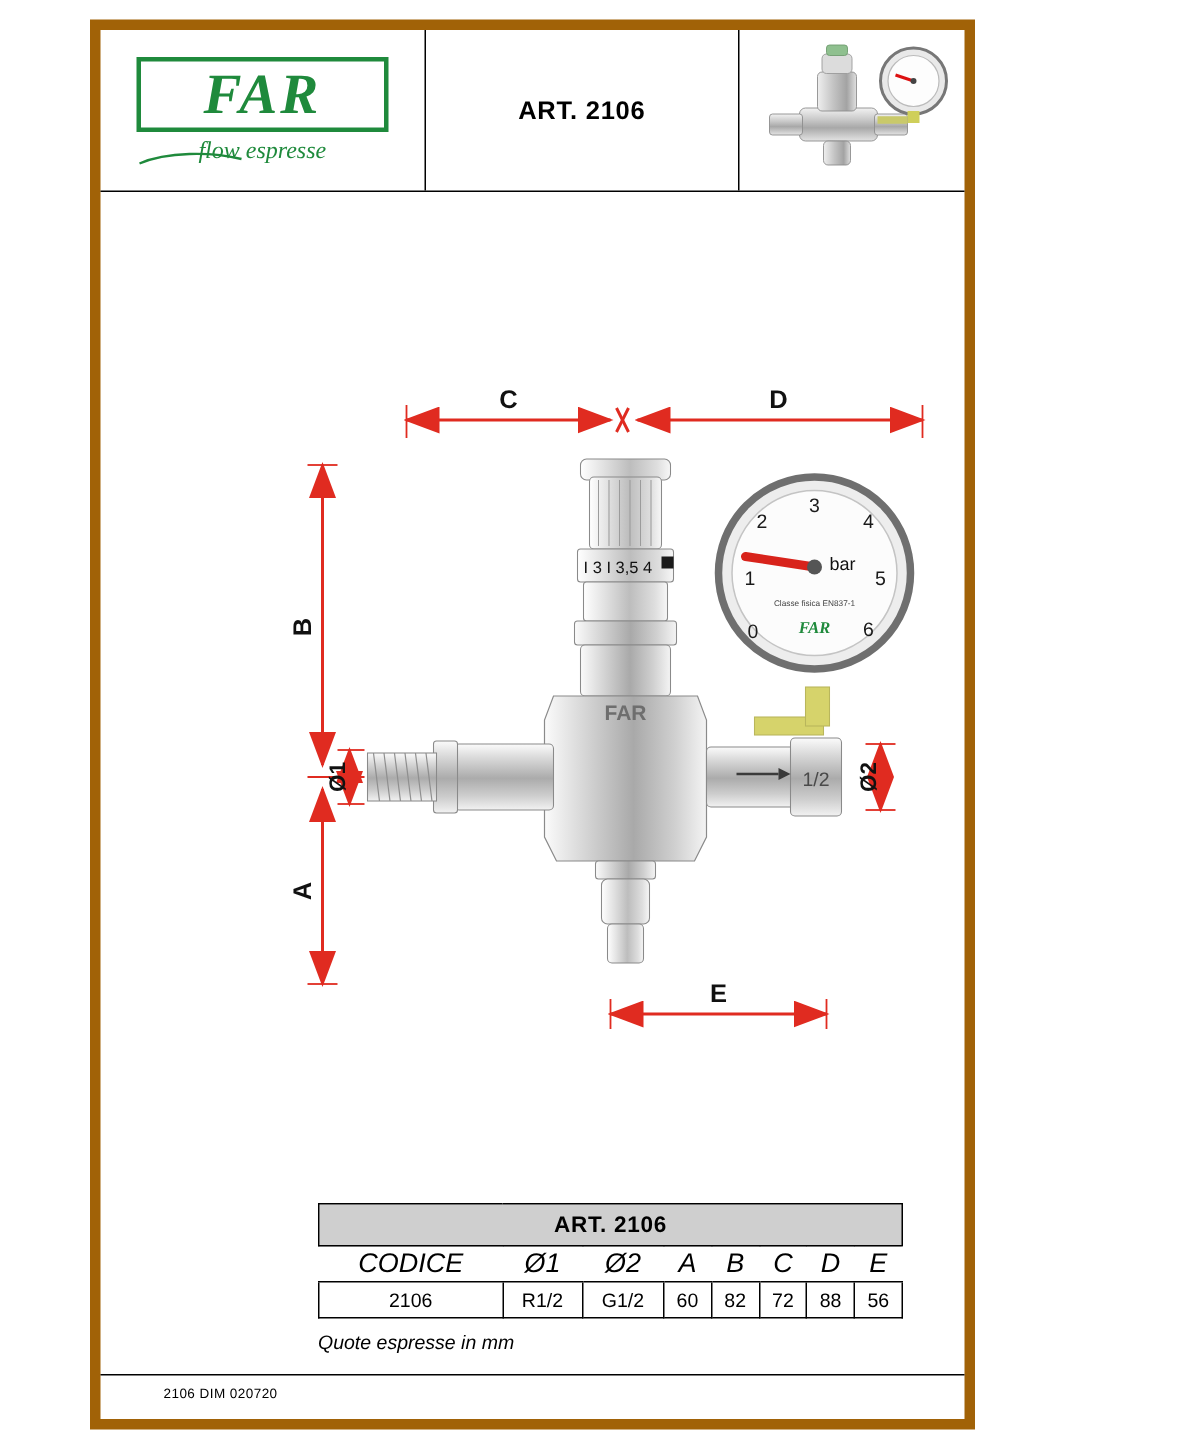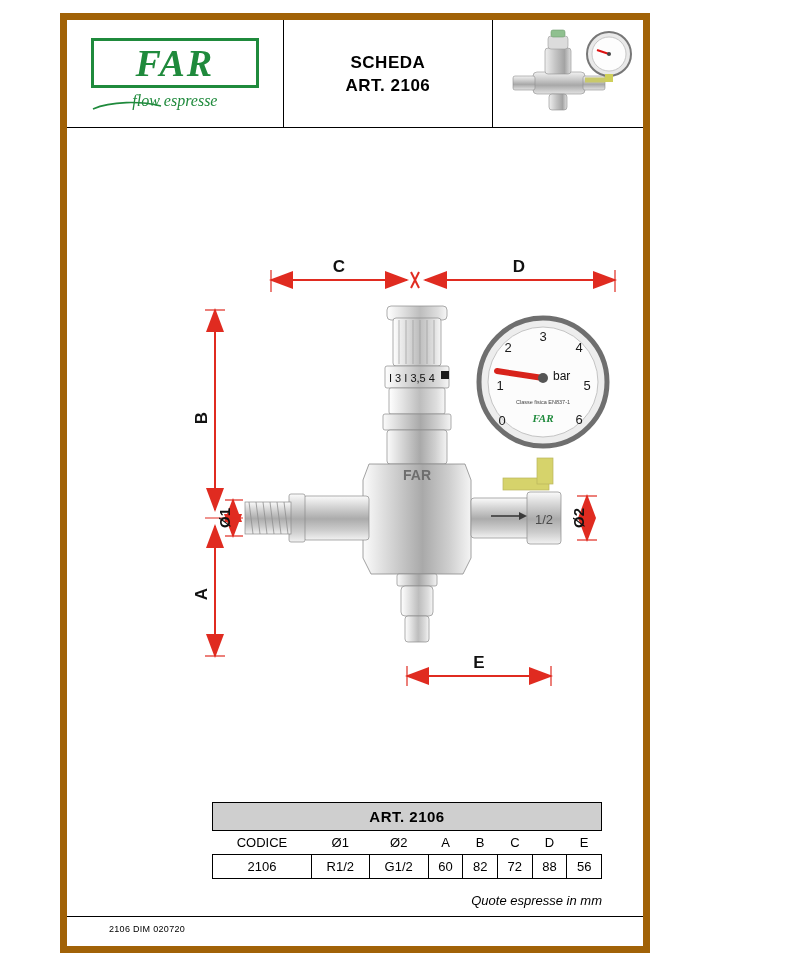--- a/index.html
+++ b/index.html
@@ -134,27 +134,28 @@
     font-weight: bold;
     font-size: 15px;
     height: 27px;
     letter-spacing: 0.5px;
   }
   table.dims tr.head-row td {
     border-left: 1px solid #fff;
     border-right: 1px solid #fff;
     border-top: 1px solid #fff;
     border-bottom: 1px solid #000;
-    font-size: 13px;
+    font-size: 18px;
+    font-style: italic;
   }
   .note {
-    text-align: right;
+    text-align: left;
     font-style: italic;
     font-size: 13px;
-    margin-top: 14px;
+    margin-top: 8px;
   }
 
   
   .footer {
     position: absolute;
     left: 0;
     bottom: 0;
     width: 100%;
     height: 30px;
     border-top: 1px solid #000;
@@ -185,21 +186,20 @@
           <svg class="logo-swoosh" viewBox="0 0 168 12">
             <path d="M2 9 C 20 1, 50 1, 70 6" fill="none" stroke="#1f8a3c" stroke-width="1.6"></path>
           </svg>
           <span>flow espresse</span>
         </div>
       </div>
     </div>
 
     <div class="header-cell hc-title">
       <div class="title-block">
-        <div>SCHEDA</div>
         <div>ART. 2106</div>
       </div>
     </div>
 
     <div class="header-cell hc-img">
       <div class="photo">
         <svg width="150" height="96" viewBox="0 0 150 96">
           <defs>
             <linearGradient id="metal" x1="0" y1="0" x2="0" y2="1">
               <stop offset="0%" stop-color="#f2f2f2"></stop>

